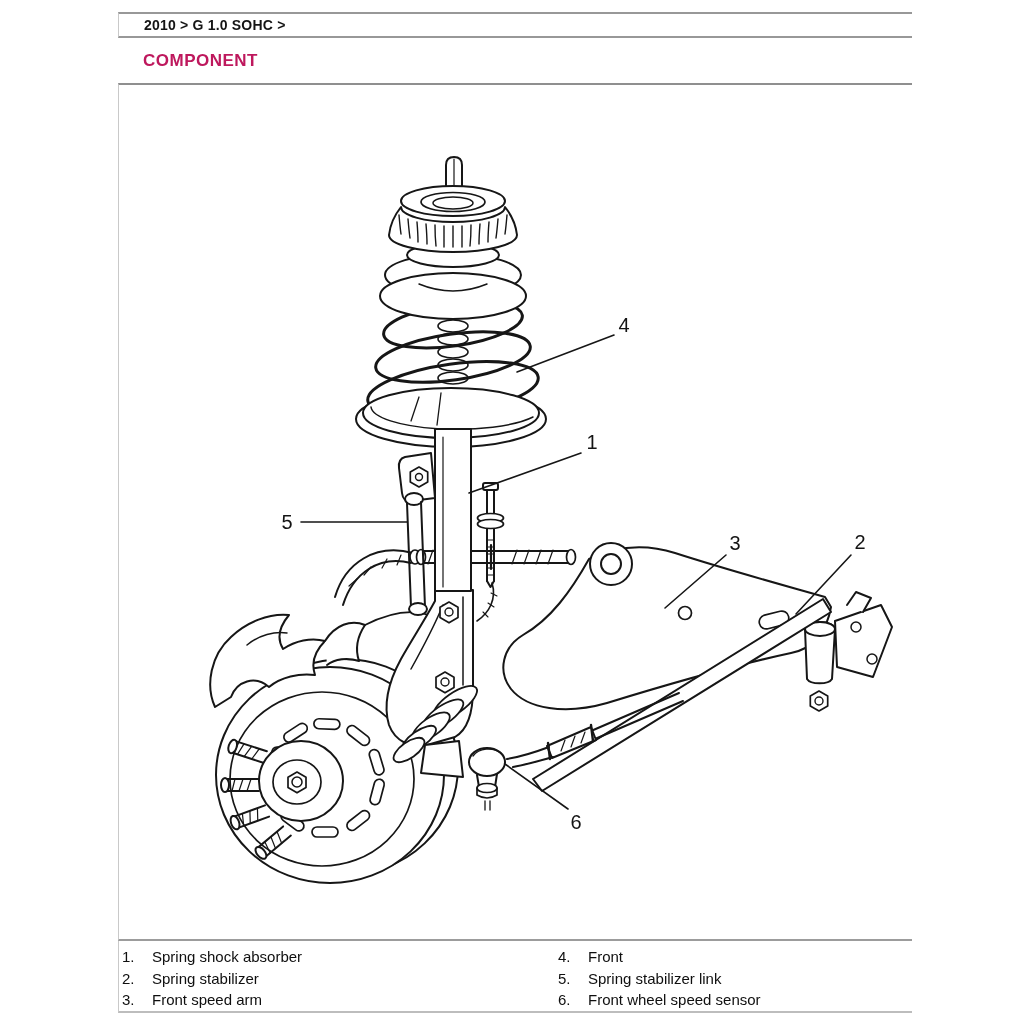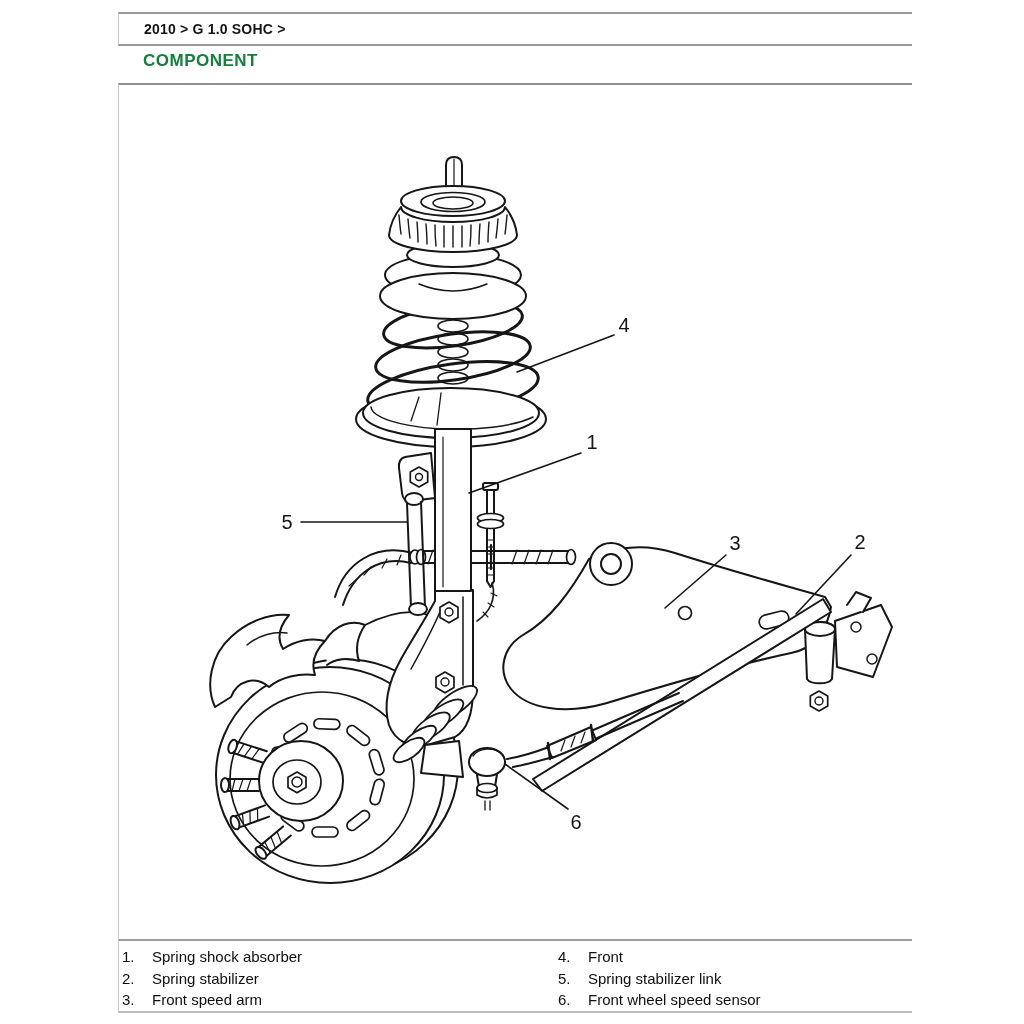--- a/index.html
+++ b/index.html
@@ -5,28 +5,28 @@
 <style>
   html,body{margin:0;padding:0}
   body{
     width:1024px;height:1024px;position:relative;overflow:hidden;
     background:#ffffff;color:#111;
     font-family:"Liberation Sans","DejaVu Sans",sans-serif;
   }
   .abs{position:absolute}
   
   #breadcrumb-box{
-    left:118px;top:12px;width:794px;height:34px;box-sizing:border-box;
+    left:118px;top:12px;width:794px;height:26px;box-sizing:border-box;
     border-top:2px solid #989898;border-bottom:2px solid #989898;border-left:1px solid #c9c9c9;
     display:flex;align-items:center;padding-left:25px;
     font-size:14px;font-weight:bold;color:#141414;letter-spacing:.2px;
   }
   
   #section-title{
-    left:143px;top:51px;font-size:17px;font-weight:bold;color:#15803d;letter-spacing:.5px;
+    left:143px;top:51px;font-size:17px;font-weight:bold;color:#be185d;letter-spacing:.5px;
   }
   
   #diagram-box{
     left:118px;top:83px;width:794px;height:858px;box-sizing:border-box;
     border-top:2px solid #8f8f8f;border-bottom:2px solid #9c9c9c;border-left:1px solid #c9c9c9;
     background:#fff;
   }
   
   #legend{
     left:118px;top:941px;width:794px;height:72px;box-sizing:border-box;

